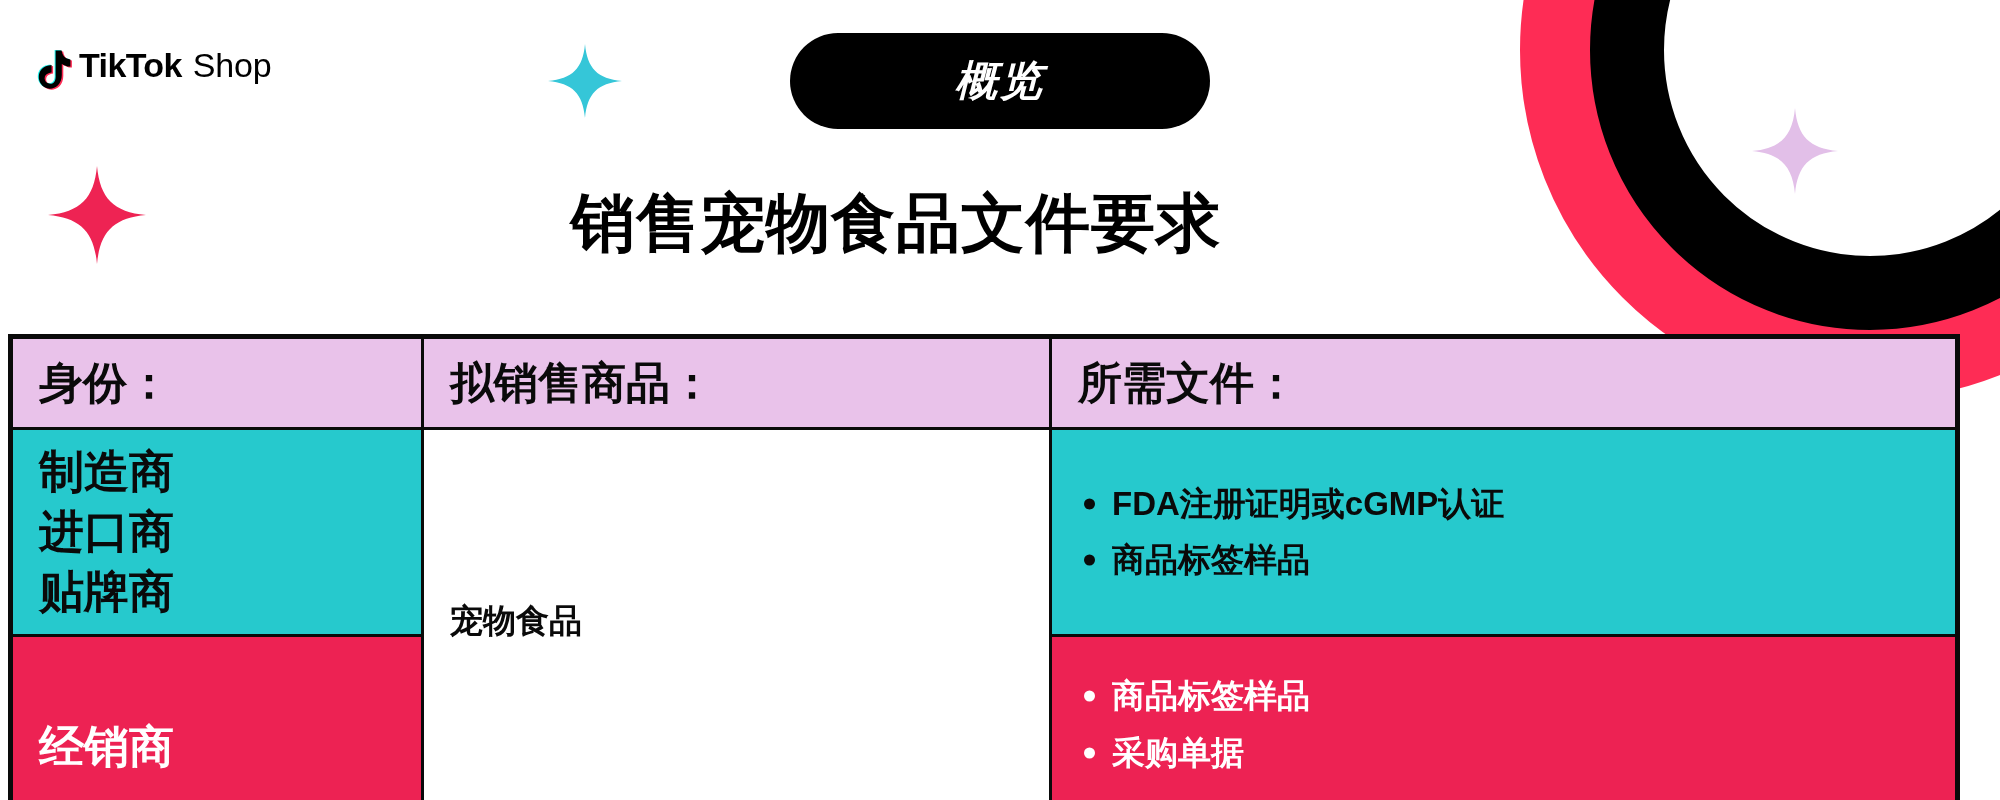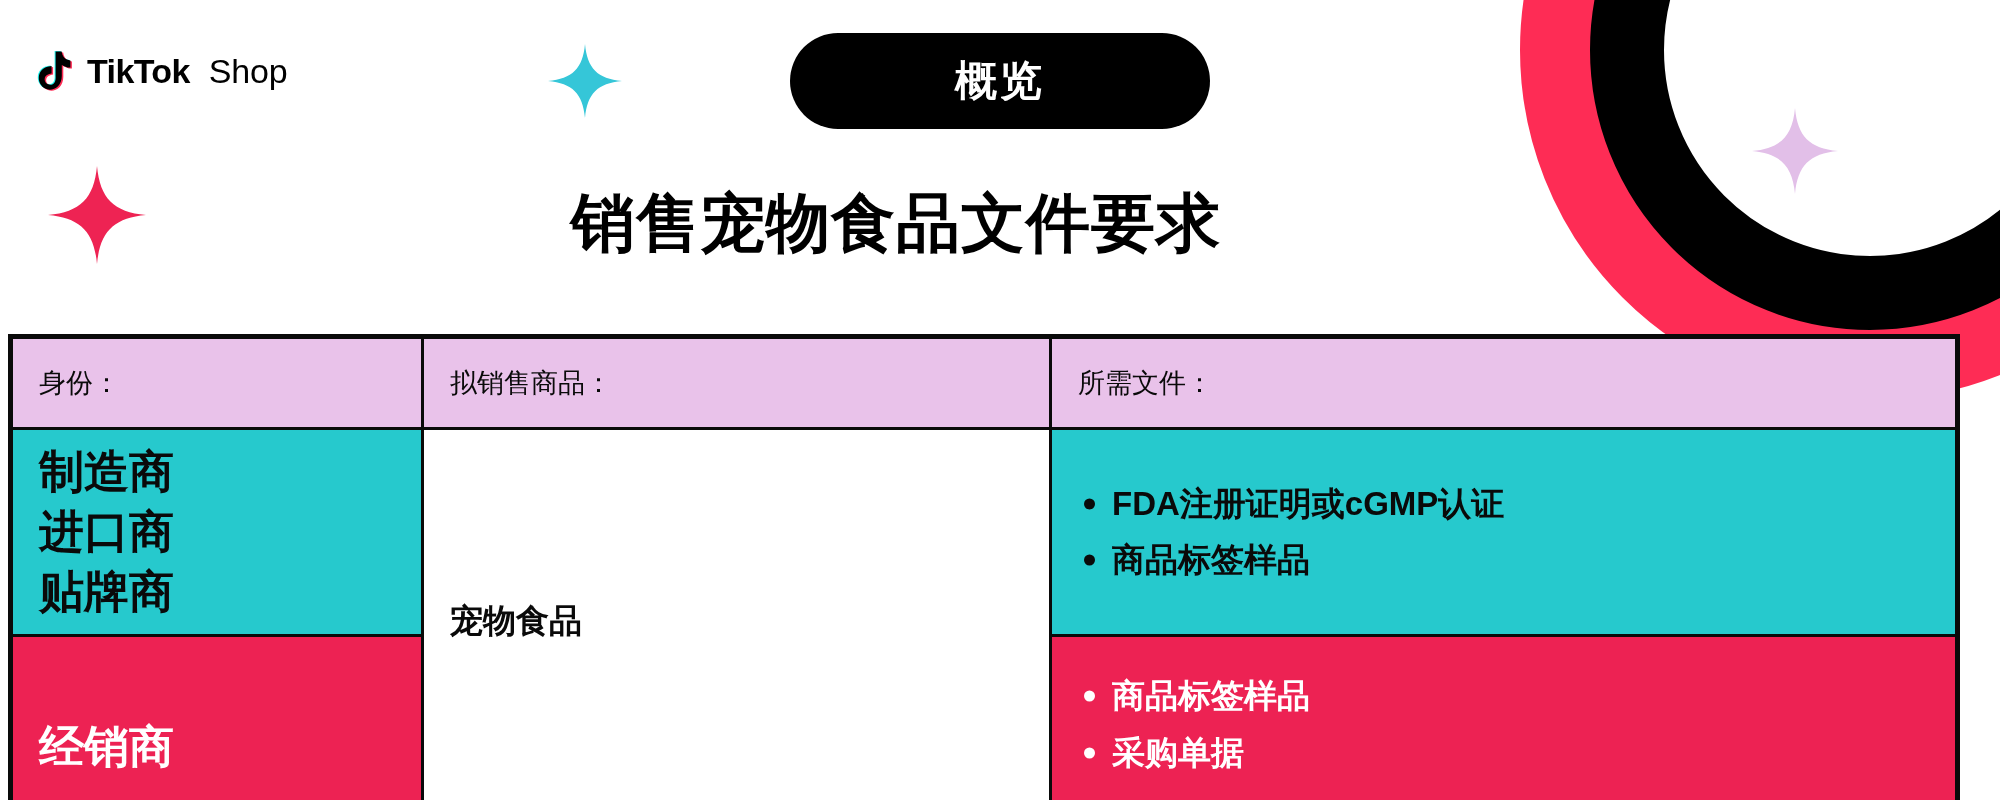--- a/index.html
+++ b/index.html
@@ -21,40 +21,40 @@
   .arc-red {
     width: 700px; height: 700px; top: 30px; left: 30px;
     border: 80px solid #fe2c55;
   }
 
   
   .sparkle { position:absolute; pointer-events:none; }
   .sparkle svg { display:block; width:100%; height:100%; }
 
   
-  .logo { position:absolute; left:30px; top:48px; display:flex; align-items:center; height:46px;gap:8px; }
+  .logo { position:absolute; left:30px; top:48px; display:flex; height:46px; }
   .logo-note { position:relative; width:42px; height:44px; margin-right:7px; }
   .logo-note svg { position:absolute; left:0; top:0; }
   .logo-tiktok {
     font-size:34px; font-weight:bold; letter-spacing:-0.6px; color:#000;
     line-height:1; position:relative;
   }
   .logo-shop {
     font-size:34px; font-weight:400; color:#000; line-height:1; margin-left:11px;
     letter-spacing:-0.2px;
   }
 
   
   .badge {
     position:absolute; left:790px; top:33px; width:420px; height:96px;
     background:#000; border-radius:48px;
     display:flex; align-items:center; justify-content:center;
   }
   .badge-label {
-    color:#fff; font-size:42px; font-weight:bold; letter-spacing:3px;
+    color:#fff; font-size:42px; font-weight:bold; letter-spacing:3px;font-style:italic;
   }
 
   
   .title {
     position:absolute; left:0; top:188px; width:1792px; text-align:center;
     font-size:64px; font-weight:bold; color:#000; letter-spacing:1px;
     line-height:1.12;
   }
 
   
@@ -69,21 +69,21 @@
     padding: 12px 26px;
     text-align: left;
   }
   .col-1 { width: 412px; }
   .col-2 { width: 628px; }
   .col-3 { width: 907px; }
 
   .hdr-cell {
     background:#e9c2ea; height:92px; padding-top:8px; padding-bottom:8px;
   }
-  .hdr-text { font-size:27px; font-weight:normal; color:#0a0a0a; }
+  .hdr-text { font-size:44px; font-weight:bold; color:#0a0a0a; }
 
   .row-teal td { background:#26c9cd; }
   .row-red  td { background:#ed2253; }
 
   .cell-merge { background:#ffffff !important; }
   .cell-merge-text { font-size:33px; font-weight:bold; color:#0a0a0a; }
 
   .party { font-size:45px; font-weight:bold; line-height:1.33; }
   .party.dark { color:#0a0a0a; }
   .party.light { color:#ffffff;margin-top:44px; }

